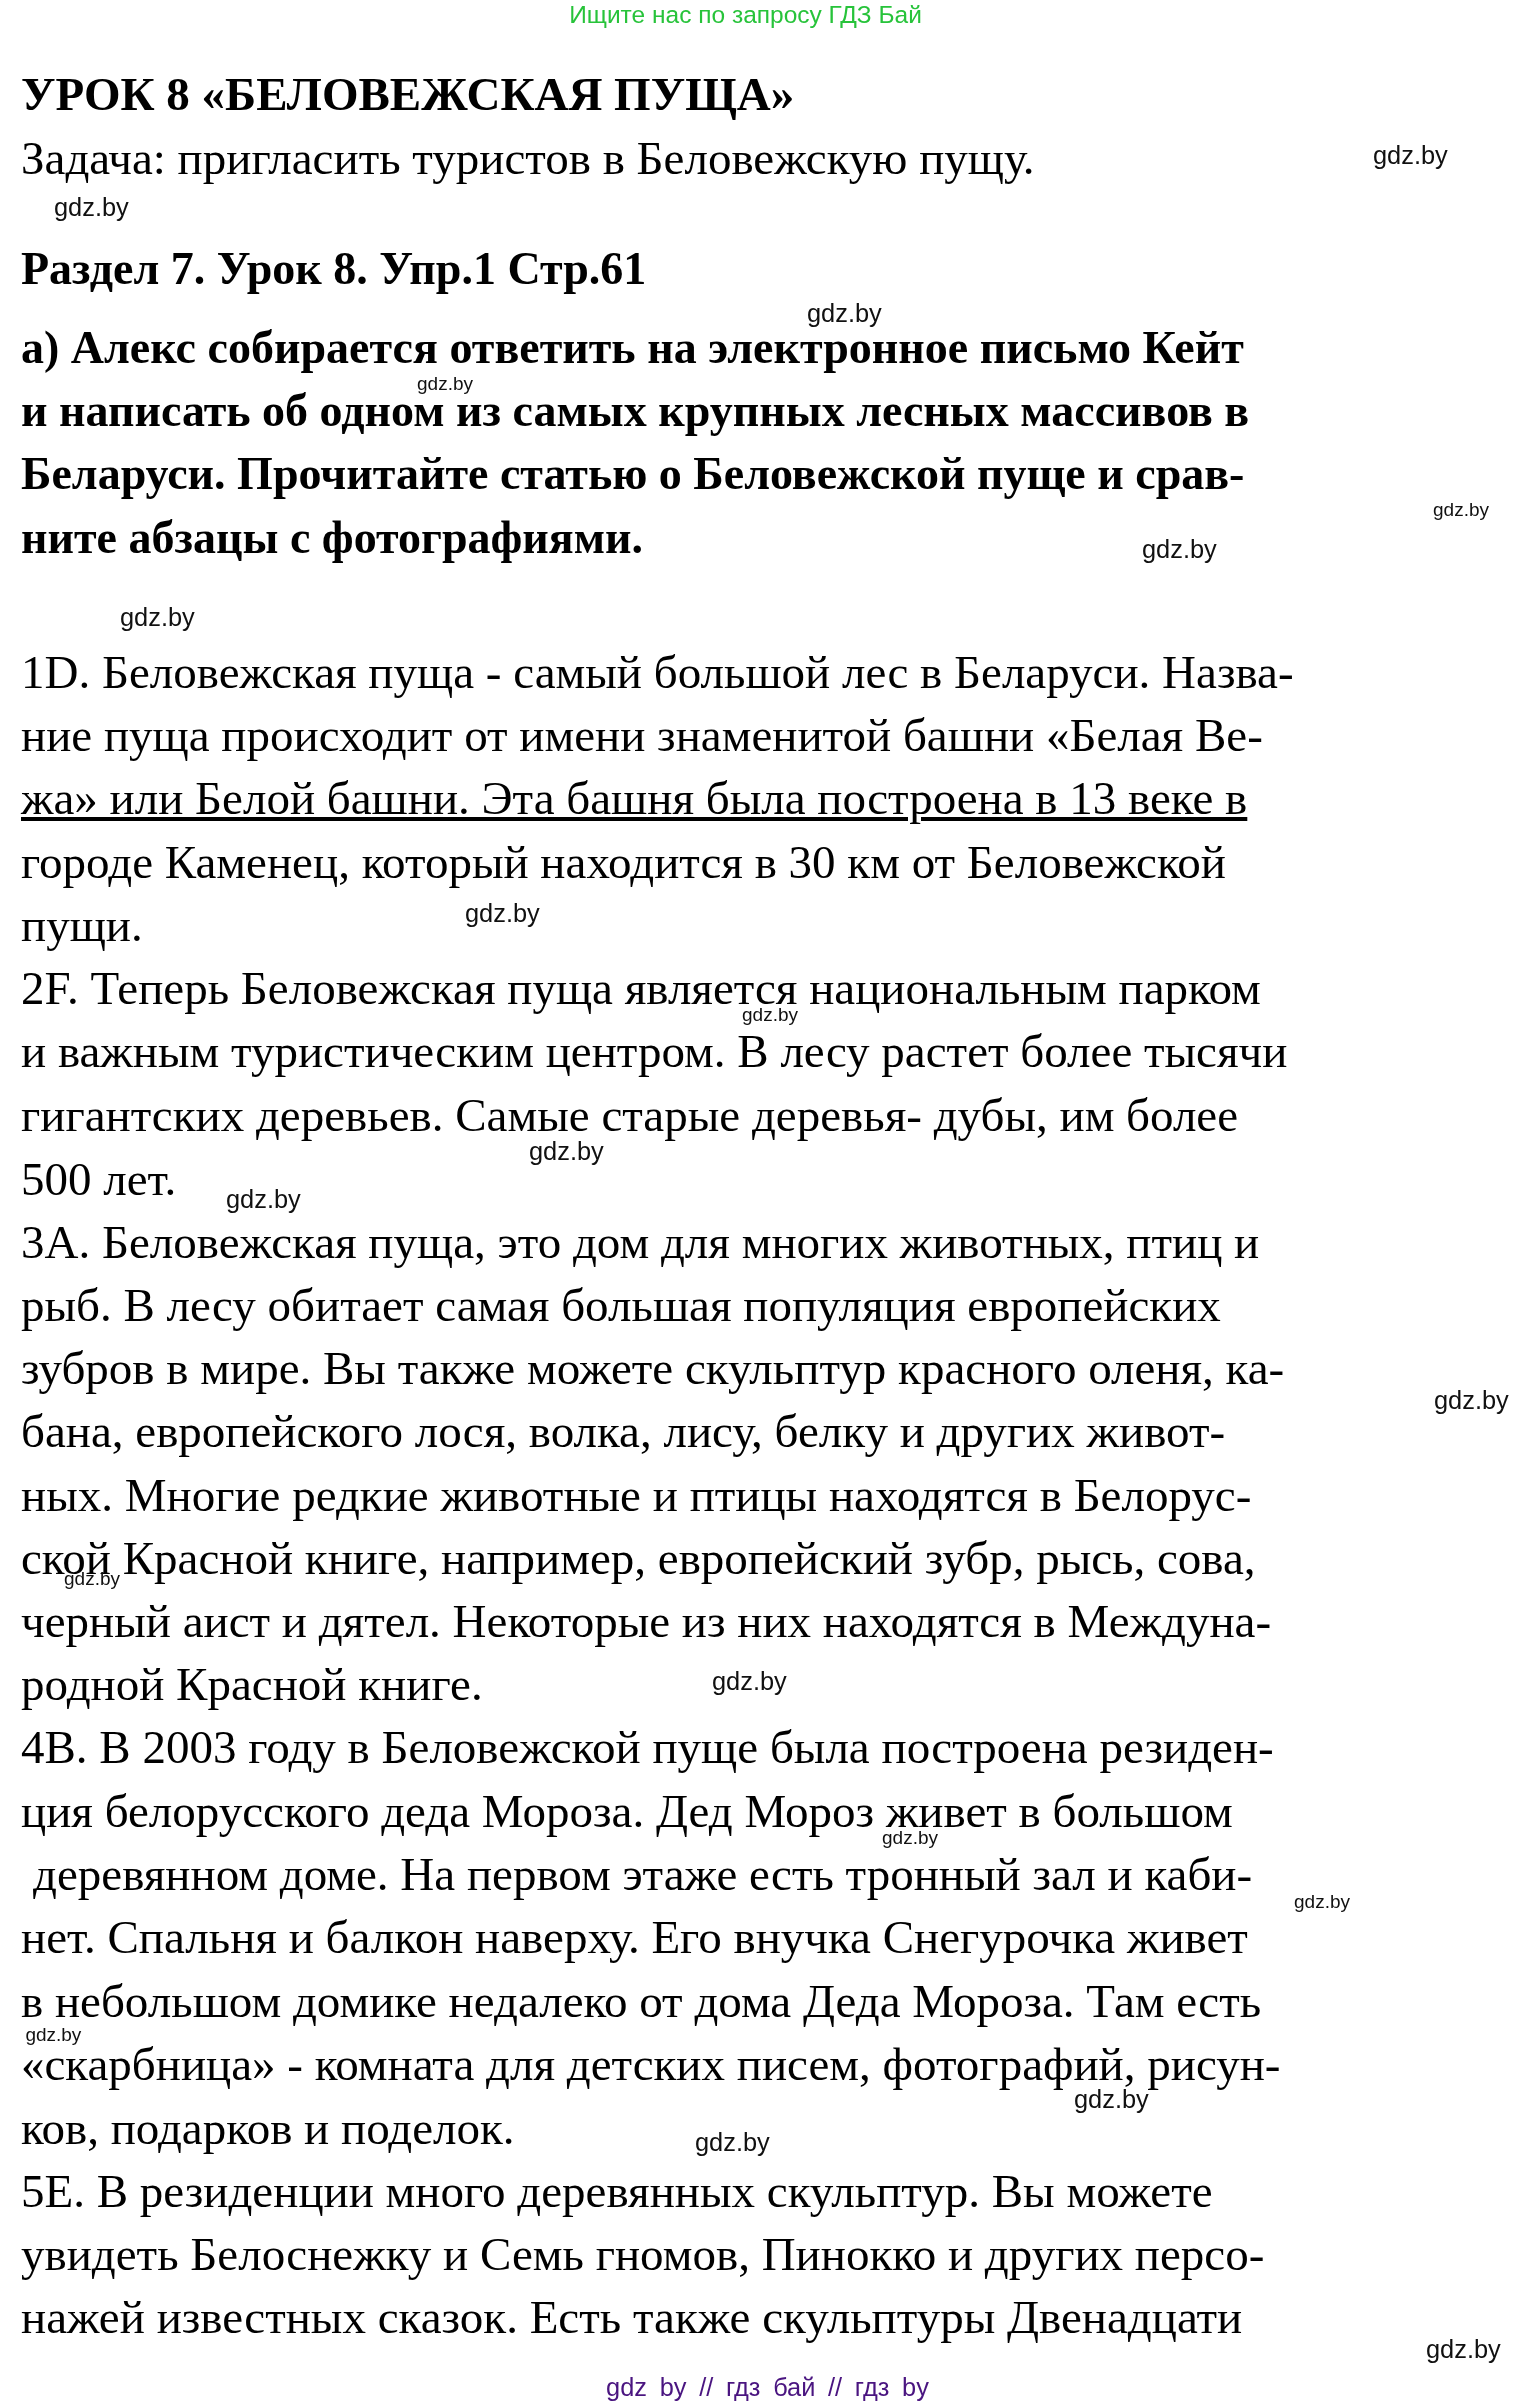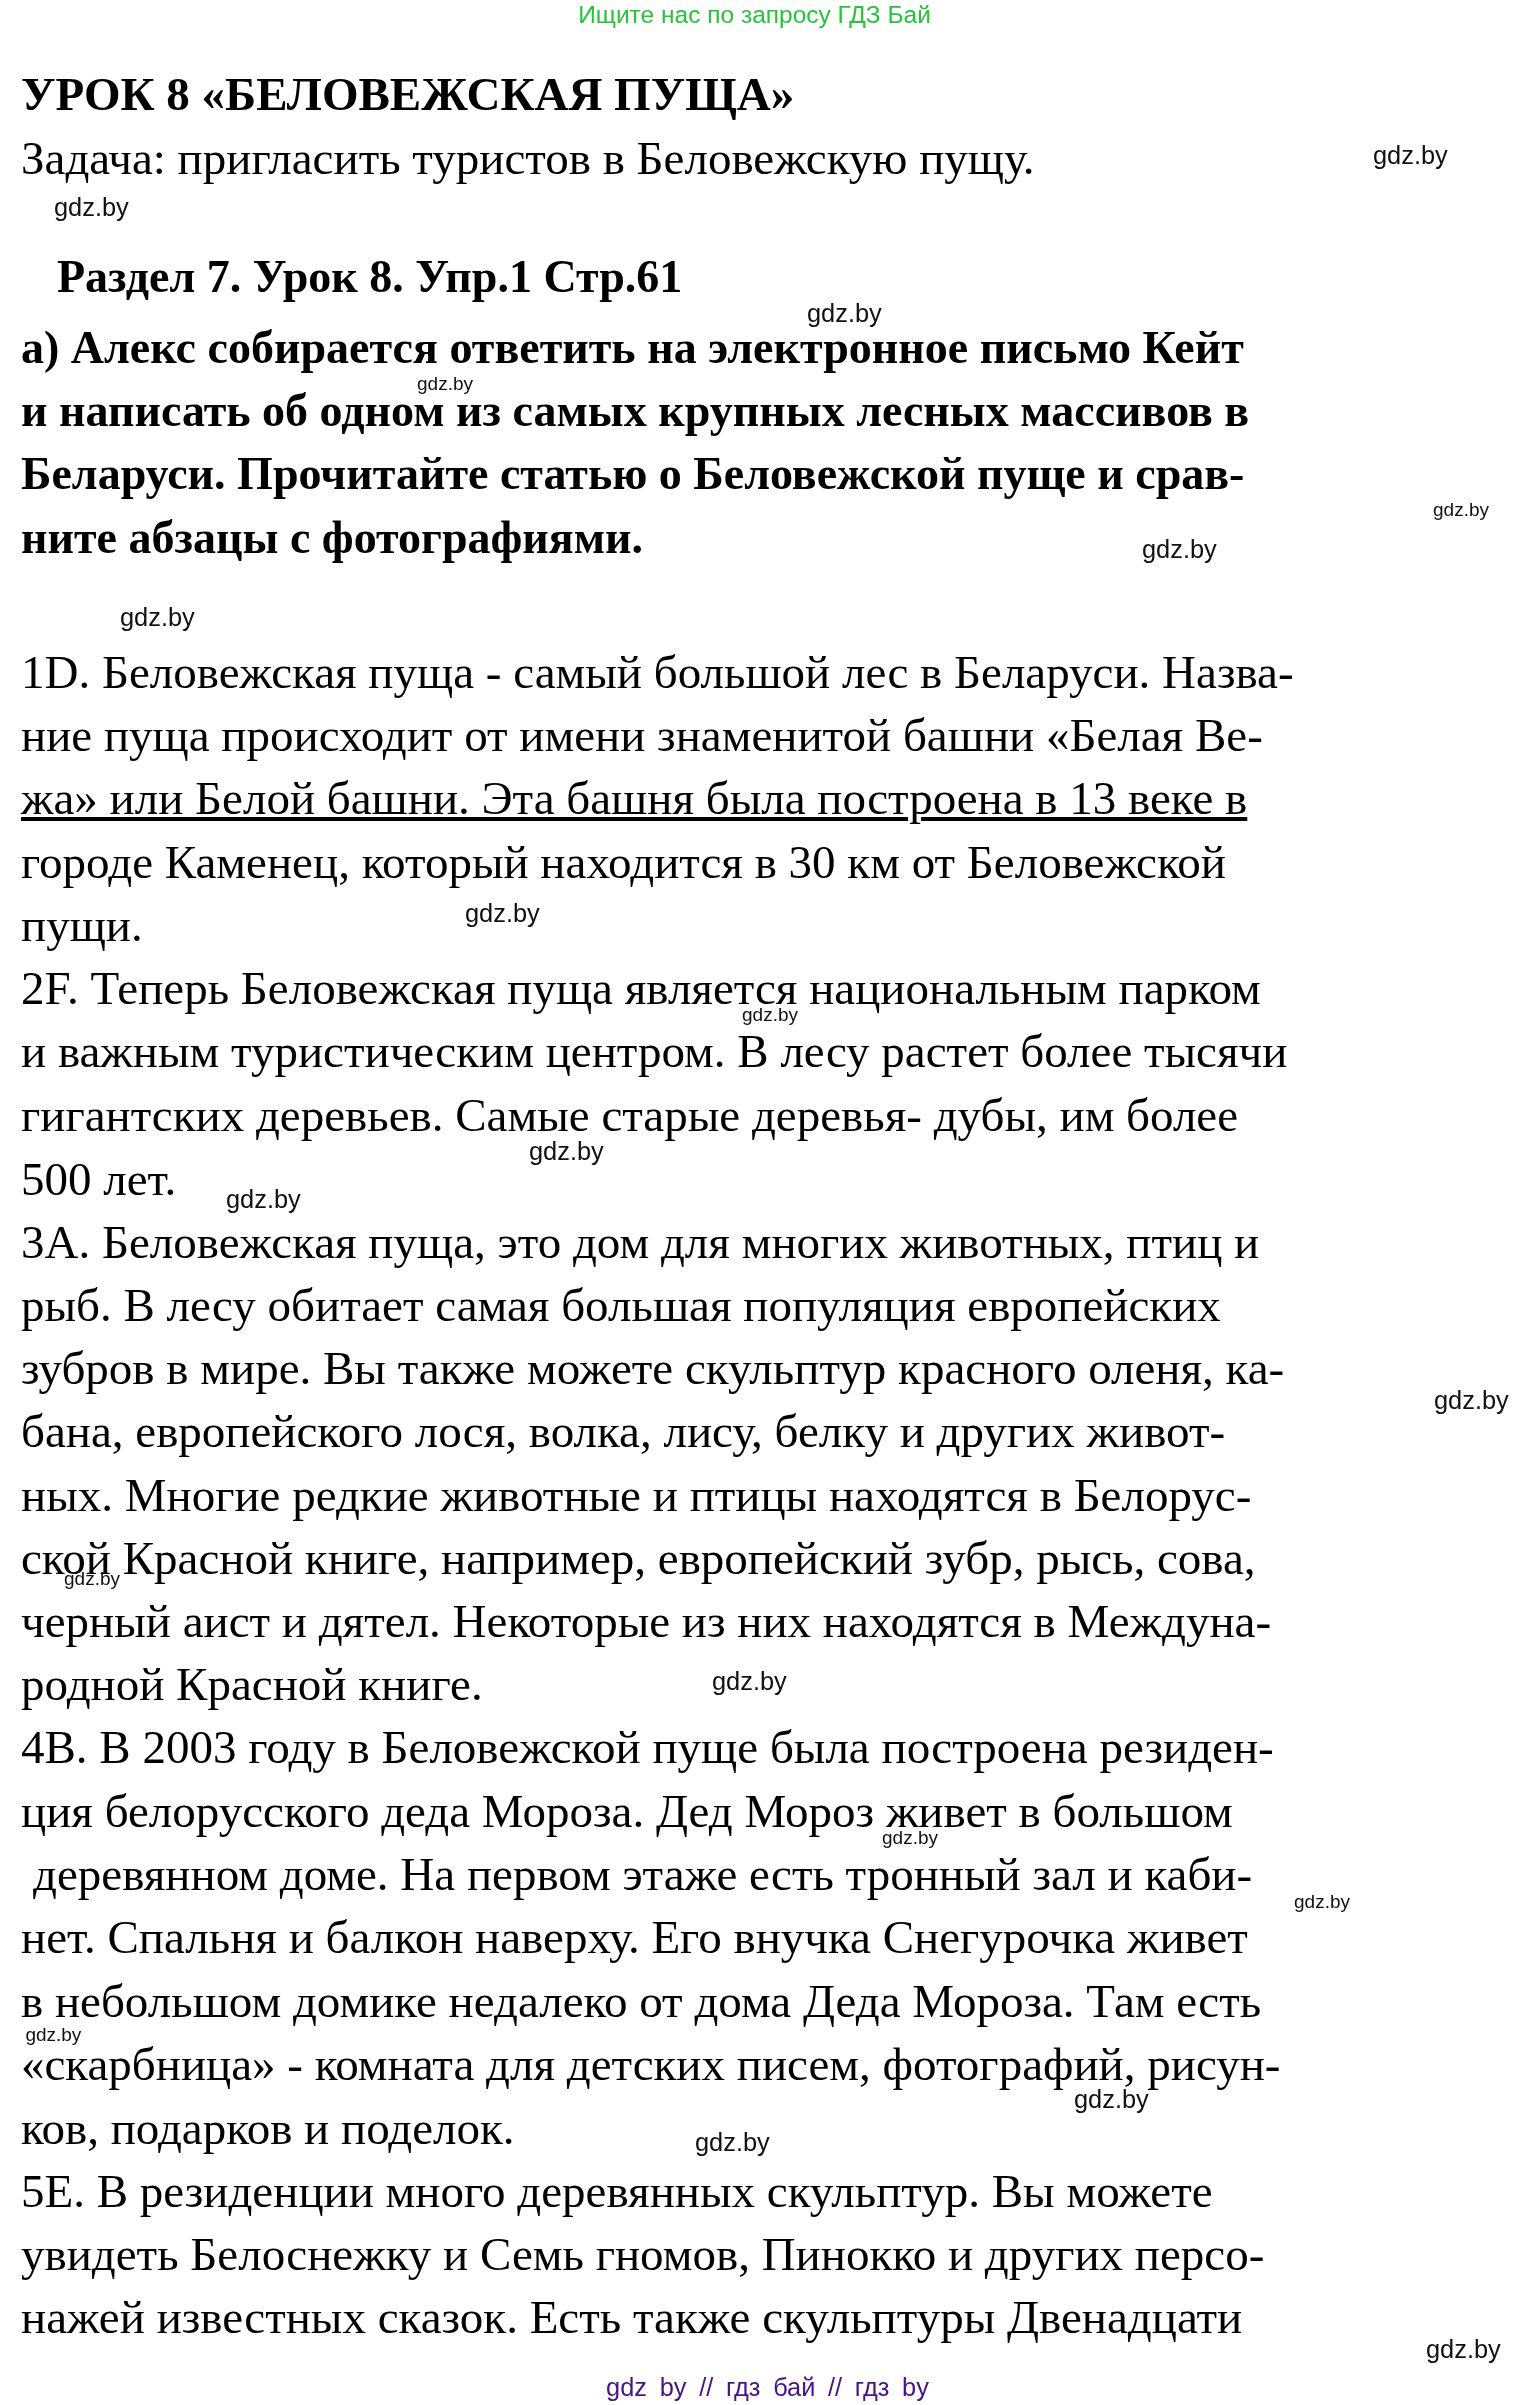--- a/index.html
+++ b/index.html
@@ -3,21 +3,21 @@
 <meta charset="utf-8">
 <style>
   html, body { margin: 0; padding: 0; }
   body {
     width: 1535px; height: 2406px; position: relative; overflow: hidden;
     background: #ffffff; color: #000;
     font-family: "Liberation Serif", "DejaVu Serif", serif;
   }
   .abs { position: absolute; white-space: nowrap; }
   .banner-top {
-    position: absolute; top: 0; left: 9px; width: 1491px; text-align: center;
+    position: absolute; top: 0; left: 0; width: 1491px; text-align: center;
     font-family: "Liberation Sans", "DejaVu Sans", sans-serif;
     font-size: 24.5px; line-height: 30px; color: #27c33a;
   }
   .banner-bottom {
     position: absolute; top: 2371px; left: 0; width: 1535px; text-align: center;
     font-family: "Liberation Sans", "DejaVu Sans", sans-serif;
     font-size: 25.4px; line-height: 32px; color: #4a1580; word-spacing: 5.6px;
   }
   .title { font-weight: bold; font-size: 47px; line-height: 53px; left: 21px; }
   .task { font-size: 47px; line-height: 53px; left: 21px; }
@@ -31,21 +31,21 @@
   .wm.small { font-size: 19px; line-height: 21px; }
 </style>
 </head>
 <body>
 
 <div class="banner-top">Ищите нас по запросу ГДЗ Бай</div>
 
 <div class="abs title" style="top:68px;">УРОК 8 «БЕЛОВЕЖСКАЯ ПУЩА»</div>
 <div class="abs task" style="top:132px;">Задача: пригласить туристов в Беловежскую пущу.</div>
 
-<div class="abs section-line" style="top:250px;margin-left:36px;">Раздел 7. Урок 8. Упр.1 Стр.61</div>
+<div class="abs section-line" style="top:242px;">Раздел 7. Урок 8. Упр.1 Стр.61</div>
 <div class="abs section-line" style="top:321px;">а) Алекс собирается ответить на электронное письмо Кейт</div>
 <div class="abs section-line" style="top:384px;">и написать об одном из самых крупных лесных массивов в</div>
 <div class="abs section-line" style="top:447px;">Беларуси. Прочитайте статью о Беловежской пуще и срав-</div>
 <div class="abs section-line" style="top:511px;">ните абзацы с фотографиями.</div>
 
 <div>
   <div class="abs body-line" style="top:646px;">1D. Беловежская пуща - самый большой лес в Беларуси. Назва-</div>
   <div class="abs body-line" style="top:709px;">ние пуща происходит от имени знаменитой башни «Белая Ве-</div>
   <div class="abs body-line" style="top:772px;text-decoration:underline;">жа» или Белой башни.  Эта башня была построена в 13 веке в</div>
   <div class="abs body-line" style="top:836px;">городе Каменец, который находится в 30 км от Беловежской</div>

